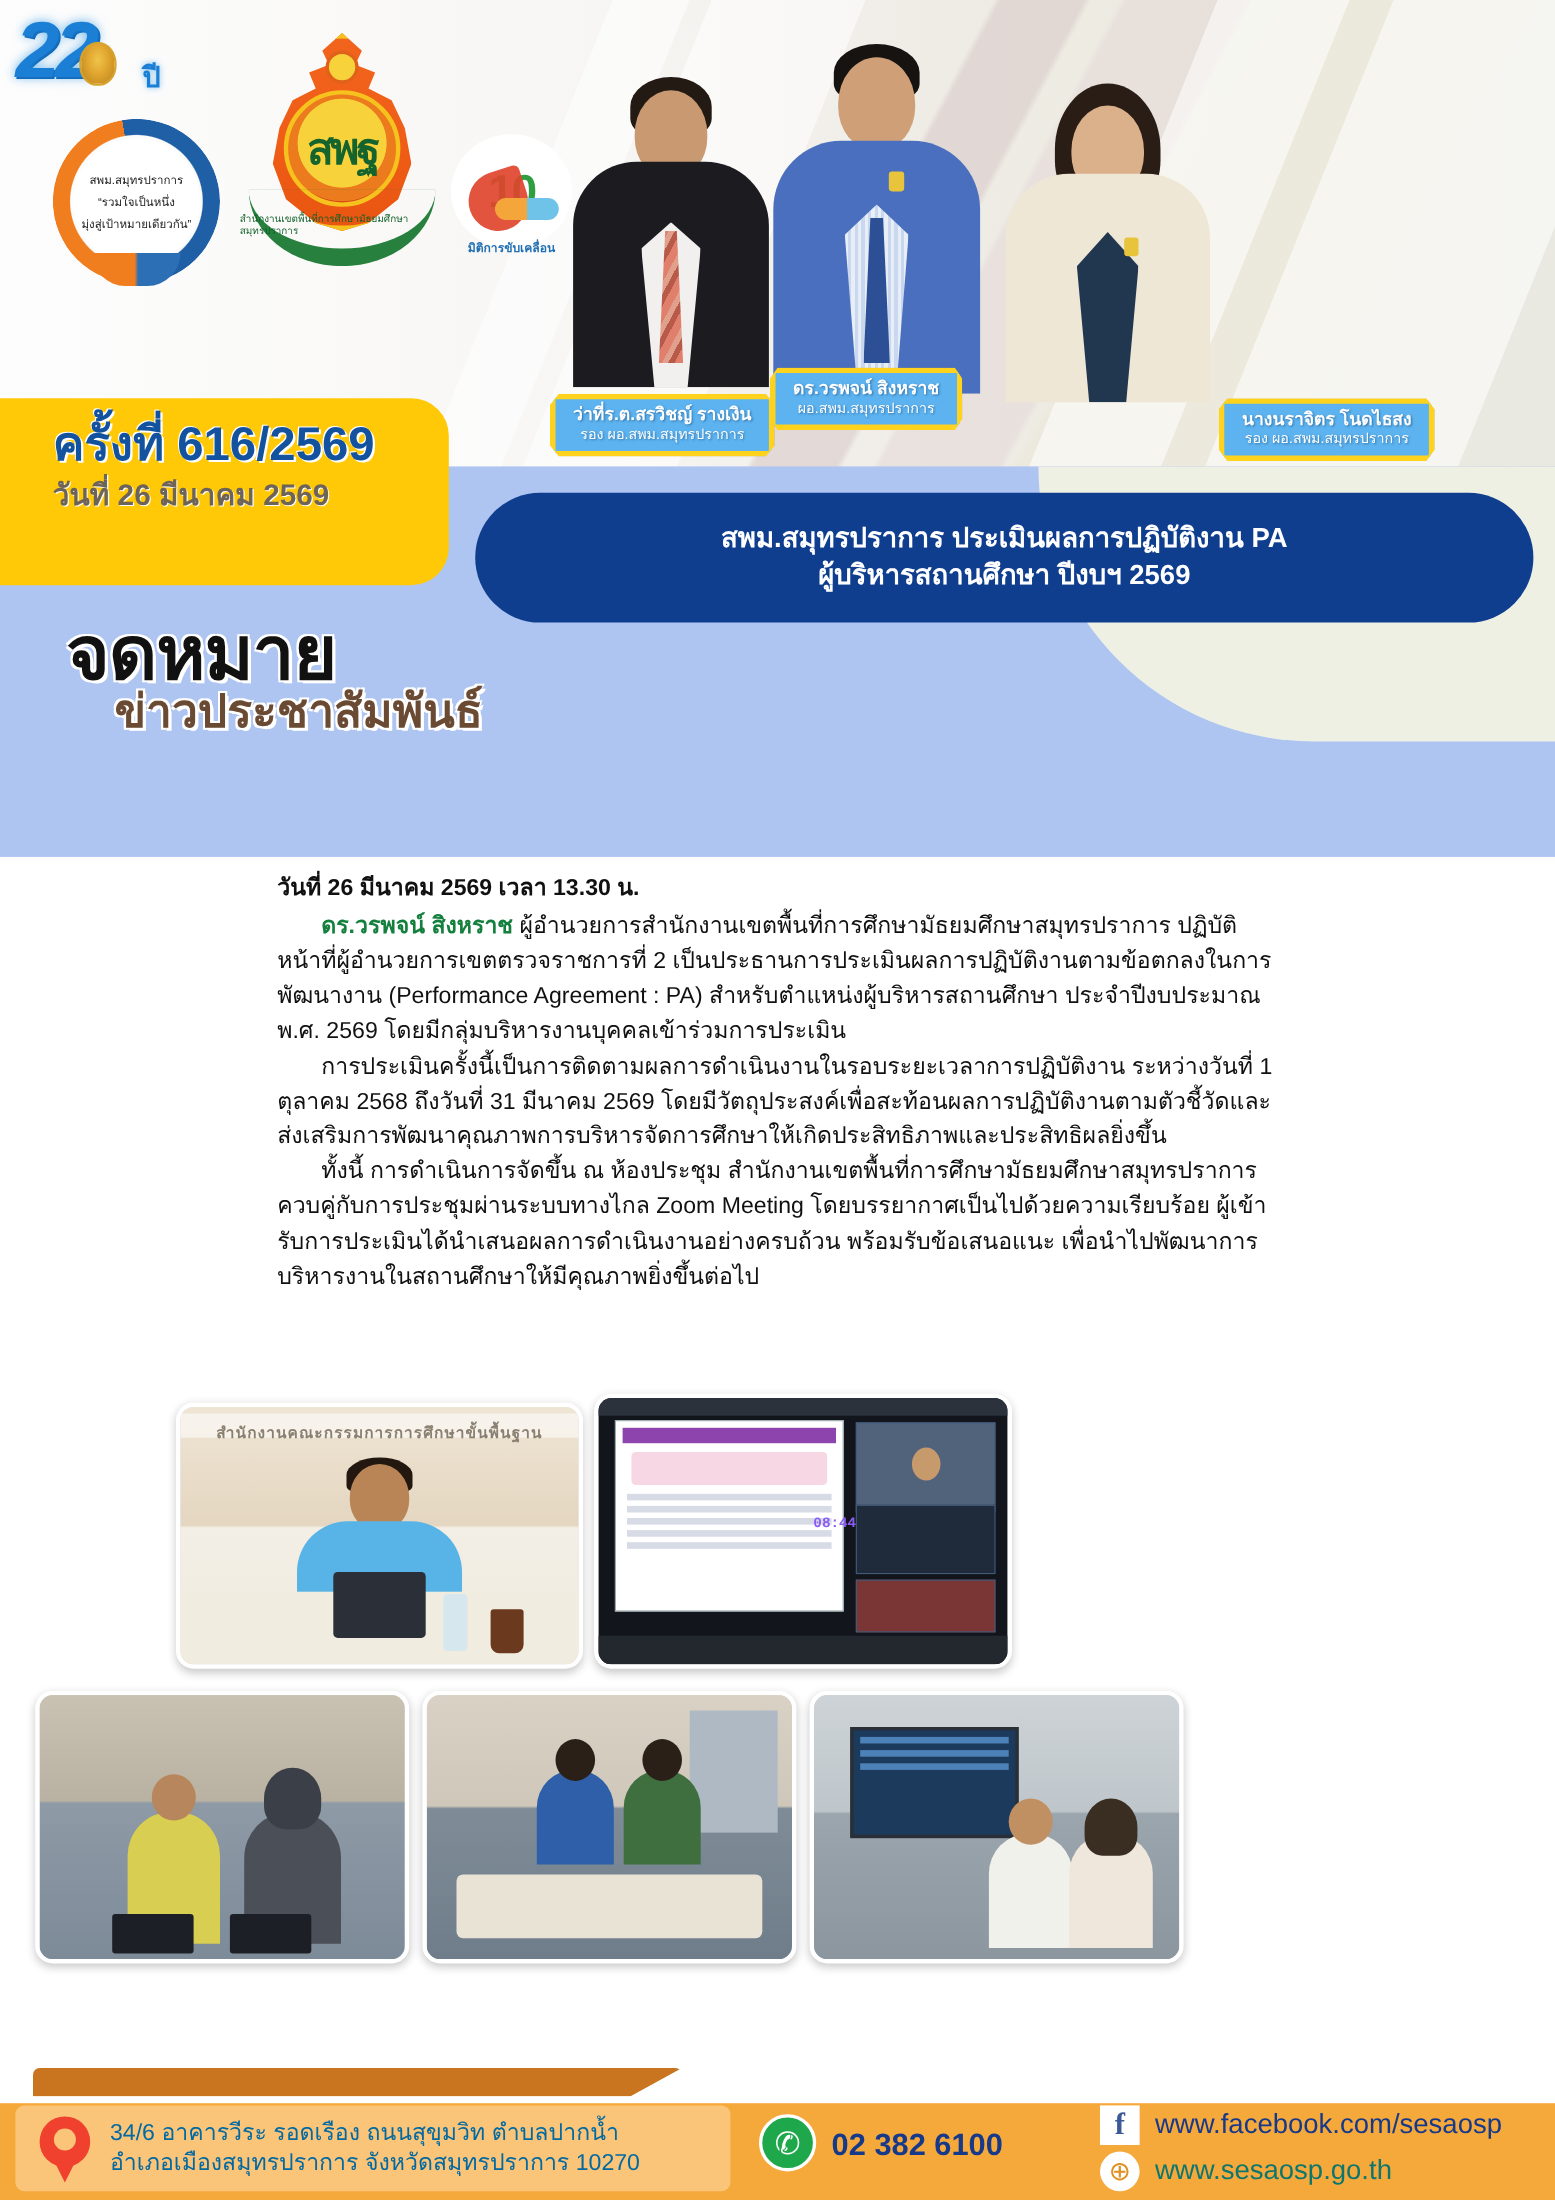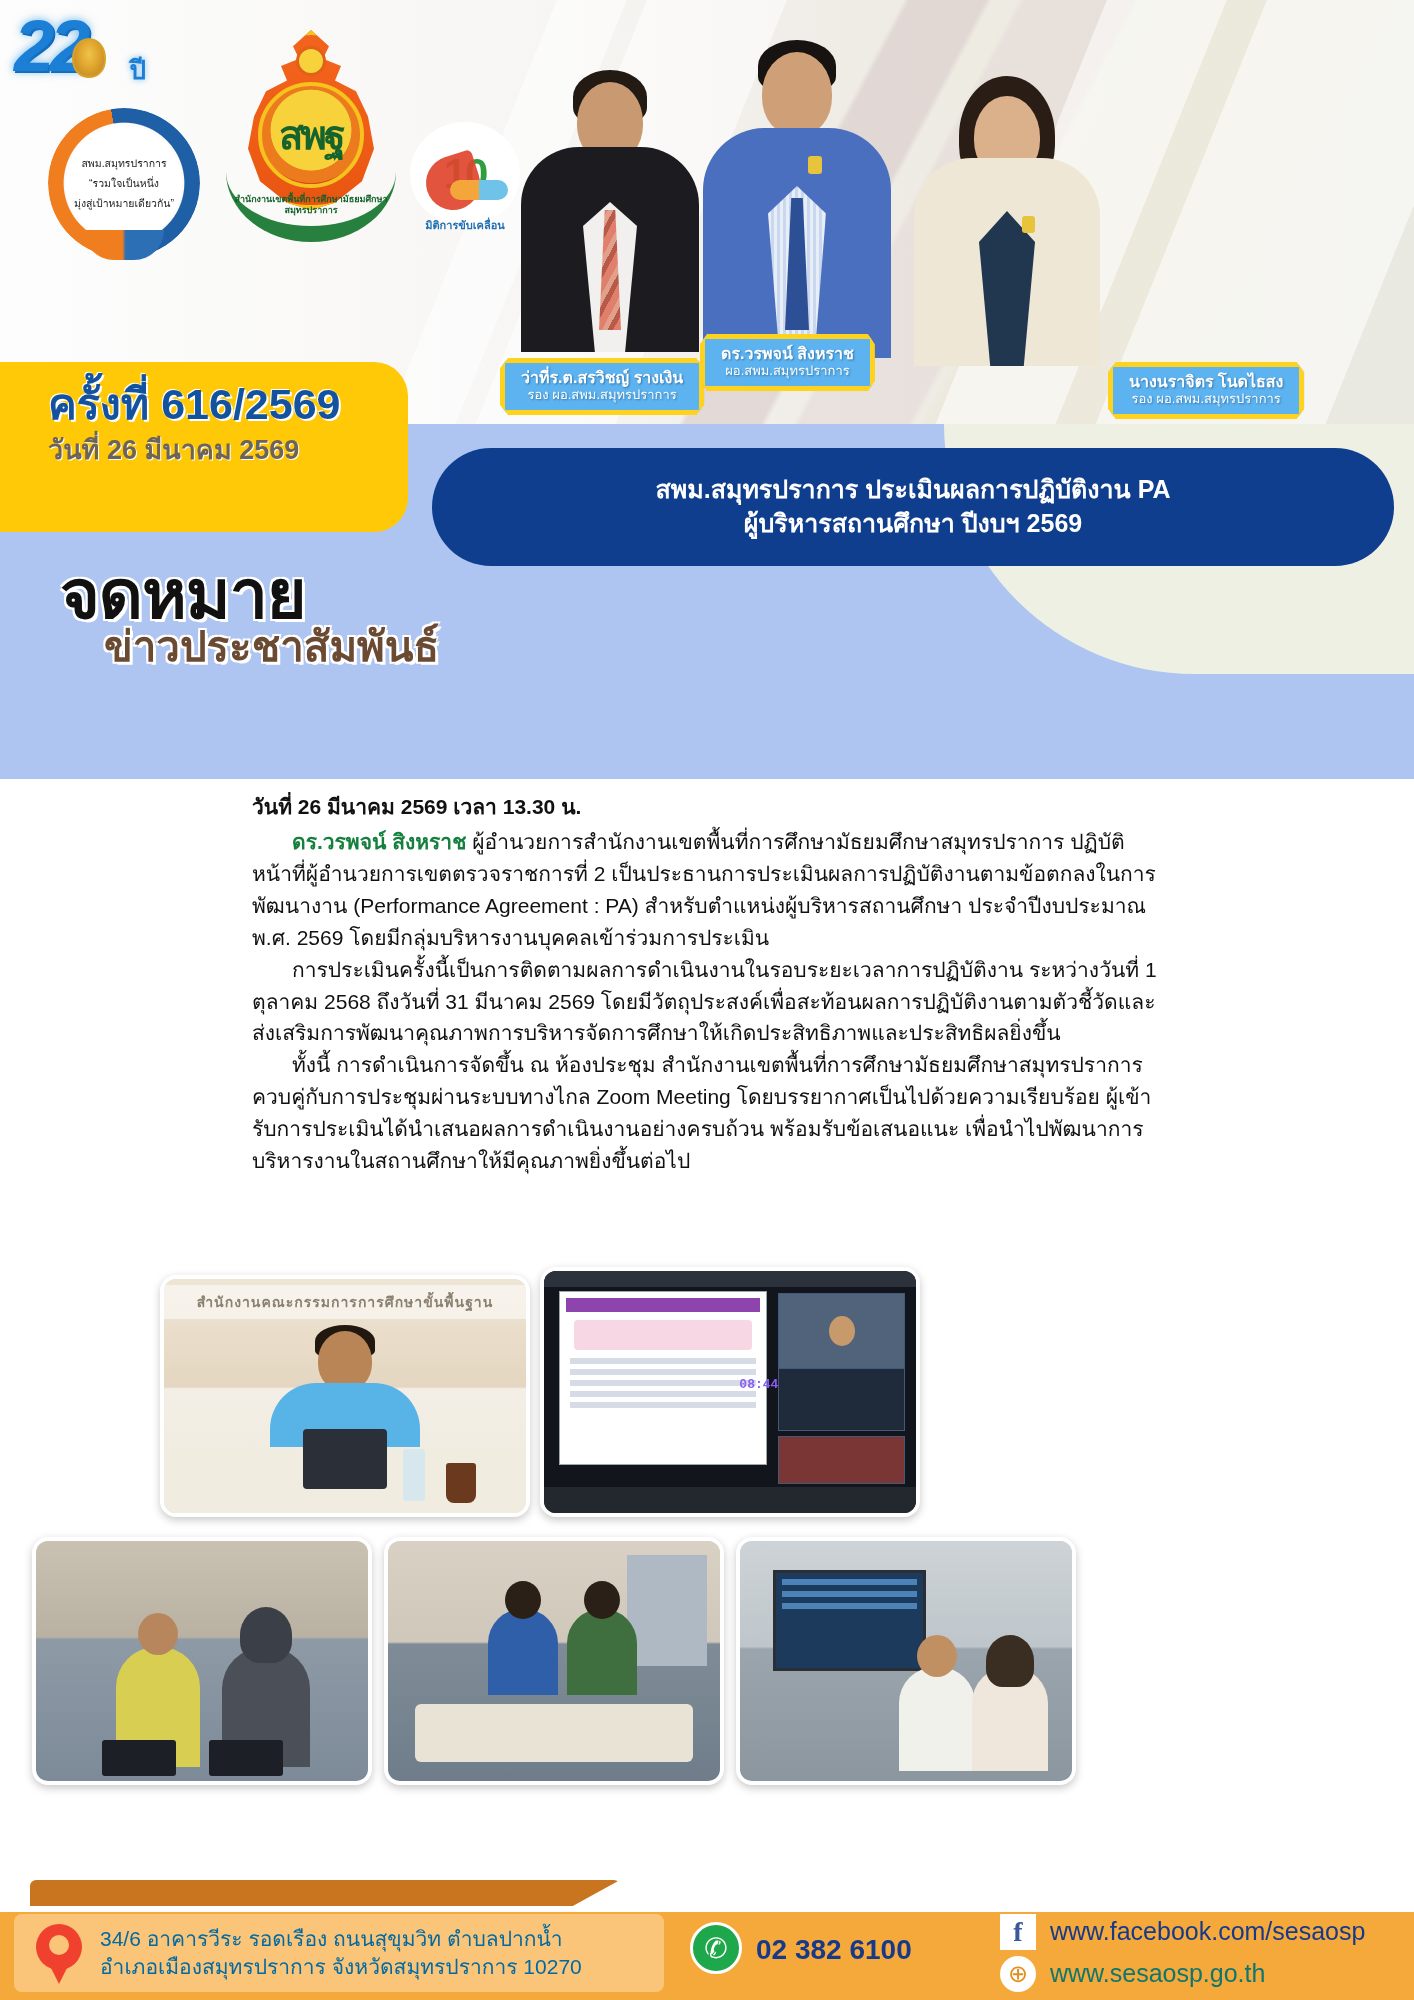--- a/index.html
+++ b/index.html
@@ -110,22 +110,22 @@
     position:absolute; left:78px; top:24px; width:30px; height:30px;
     border-radius:50%; background:#f7d23b; border:3px solid #e0611a;
   }
   .seal-ribbon{
     position:absolute; left:8px; top:150px; width:170px; height:70px;
     border-radius:0 0 50% 50%/0 0 100% 100%;
     border-bottom:16px solid #1d7a35;
     opacity:.95;
   }
   .seal-text{
-    position:absolute; left:0; top:172px; width:186px; text-align:center;
-    font-size:9px; color:#0f5f28; font-weight:bold; line-height:1.2;
+    position:absolute; left:0; top:172px; width:186px; 
+    font-size:9px; color:#0f5f28; font-weight:normal; line-height:1.2;
   }
 
   
   .logo-ten{
     position:absolute; left:396px; top:108px; width:138px; height:132px;
   }
   .ten-ring{
     position:absolute; inset:0; border-radius:50%;
     background:conic-gradient(from 140deg,
       #18b4c4 0deg 70deg,
@@ -320,21 +320,21 @@
   }
   .r1a{ left:160px; top:0;   width:370px; height:242px; }
   .r1b{ left:540px; top:-8px;width:380px; height:250px; }
   .r2a{ left:32px;  top:262px; width:340px; height:248px; }
   .r2b{ left:384px; top:262px; width:340px; height:248px; }
   .r2c{ left:736px; top:262px; width:340px; height:248px; }
 
   
   .scene1{ position:absolute; inset:0;
     background:linear-gradient(180deg,#efe5d5 0%,#e4d6c0 46%,#f3efe6 47%,#efe9dd 100%); }
-  .scene1 .banner{ position:absolute; left:0; top:6px; width:100%; height:34px;
+  .scene1 .banner{ position:absolute; left:0; top:6px; width:100%; height:22px;
     background:rgba(255,255,255,.55); }
   .scene1 .banner span{ display:block; text-align:center; font-size:14px;
     color:#8a8070; font-weight:bold; letter-spacing:1px; line-height:34px; }
   .scene1 .man-head{ position:absolute; left:50%; top:52px; transform:translateX(-50%);
     width:54px; height:60px; background:#b98557; border-radius:50% 50% 45% 45%; }
   .scene1 .man-hair{ position:absolute; left:50%; top:46px; transform:translateX(-50%);
     width:60px; height:32px; background:#221810; border-radius:50% 50% 20% 20%; }
   .scene1 .man-body{ position:absolute; left:50%; top:104px; transform:translateX(-50%);
     width:150px; height:80px; background:#58b4e6; border-radius:46px 46px 0 0; }
   .scene1 .tablet{ position:absolute; left:50%; top:150px; transform:translateX(-50%);

